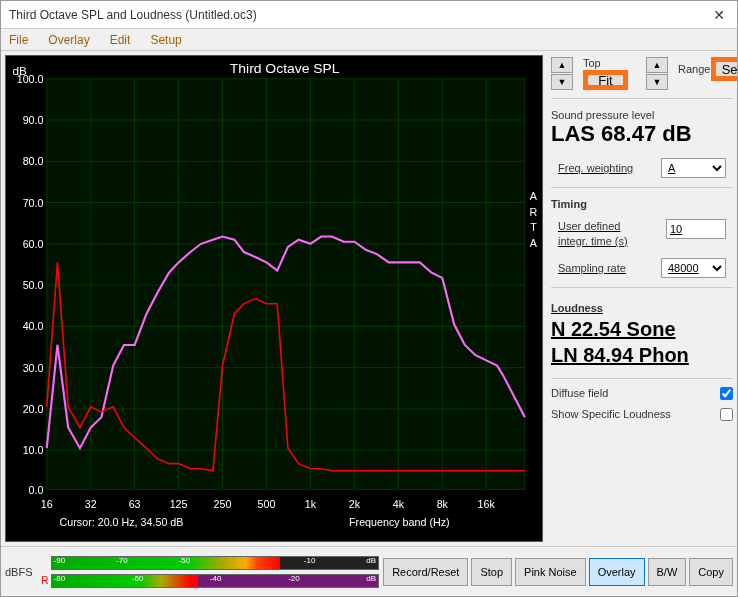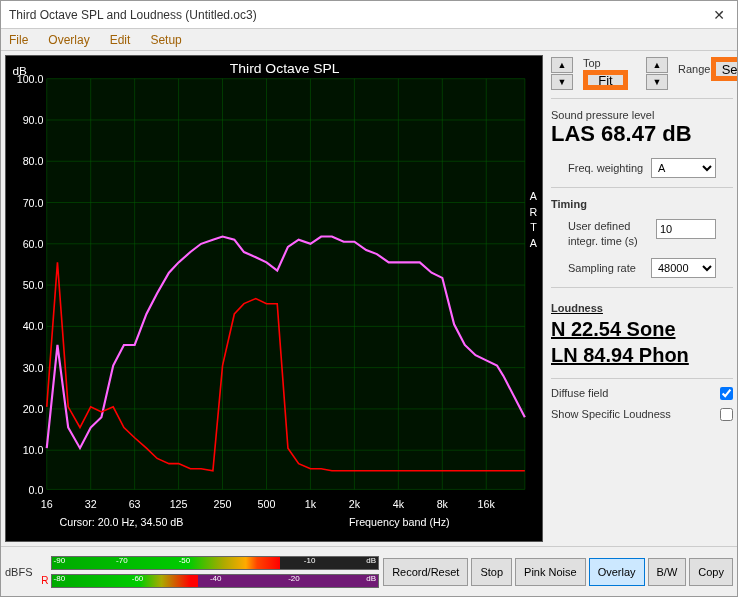--- a/index.html
+++ b/index.html
@@ -20,21 +20,21 @@
     
     .right-panel { width: 190px; display: flex; flex-direction: column; padding: 4px; gap: 4px; }
     .arrow-btn { width: 22px; height: 16px; background: #e0e0e0; border: 1px solid #999; cursor: pointer; display: flex; align-items: center; justify-content: center; font-size: 9px; }
     
     .label-btn { height: 32px; min-width: 45px; background: #e0e0e0; border: 5px solid #f97316; cursor: pointer; font-size: 13px; display: flex; align-items: center; justify-content: center; }
     
     .spl-section { padding: 4px 0; }
     .spl-label { font-size: 11px; color: #333; }
     .spl-value { font-size: 22px; font-weight: bold; color: #000; line-height: 1.2; }
     
-    .field-row { display: flex; align-items: center; justify-content: space-between; margin: 3px 17px; }
+    .field-row { display: flex; align-items: center; justify-content: space-between; margin: 3px 7px; text-decoration: underline; }
     .field-label { font-size: 11px; color: #333; }
     .select-box { height: 20px; font-size: 11px; border: 1px solid #999; background: #fff; padding: 0 2px; min-width: 65px; }
     
     .section-title { font-size: 11px; font-weight: bold; color: #333; margin: 4px 0 2px 0; }
     
     .input-box { height: 20px; width: 60px; font-size: 11px; border: 1px solid #999; padding: 0 3px; background: #fff; }
     
     .loudness-section { padding: 4px 0; text-decoration: underline; }
     .loudness-value { font-size: 20px; font-weight: bold; color: #000; line-height: 1.3; }
     

